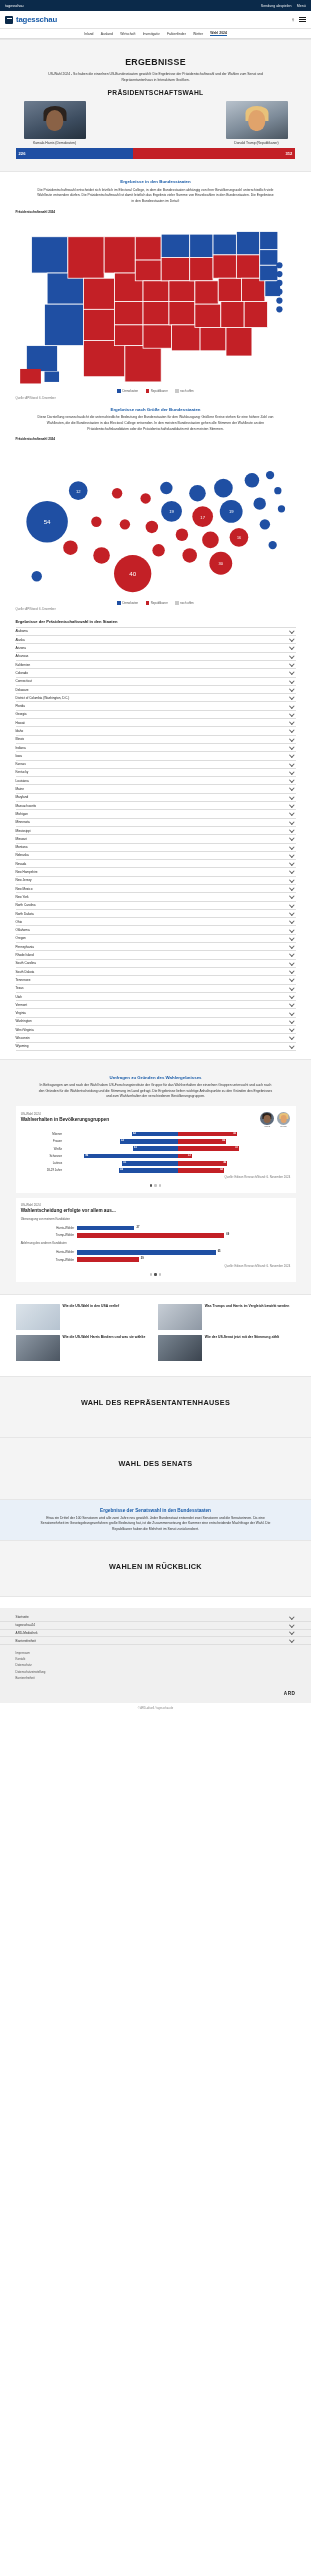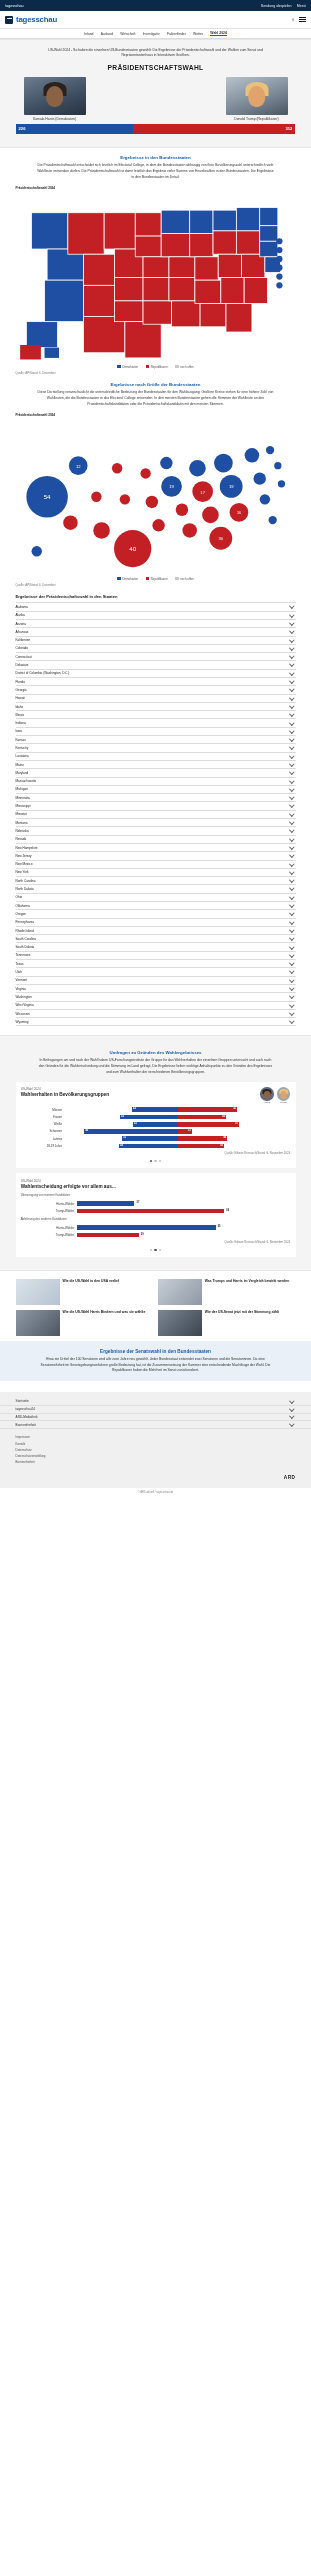--- a/index.html
+++ b/index.html
@@ -204,20 +204,21 @@
     <span class="nav-item">Ausland</span>
     <span class="nav-item">Wirtschaft</span>
     <span class="nav-item">Investigativ</span>
     <span class="nav-item">Faktenfinder</span>
     <span class="nav-item">Wetter</span>
     <span class="nav-item active">Wahl 2024</span>
   </div>
 
 
   <div class="band">
+    <div class="section-title">ERGEBNISSE</div>
     <div class="wrap">
       <div class="para">US-Wahl 2024 - So haben die einzelnen US-Bundesstaaten gewählt: Die Ergebnisse der Präsidentschaftswahl und der Wahlen zum Senat und Repräsentantenhaus in Interaktiven Grafiken.</div>
     </div>
 
     <div class="cand-banner">
       <div class="cand-title">PRÄSIDENTSCHAFTSWAHL</div>
       <div class="cand-row">
         <div class="cand">
           <div class="photo harris">
             <div class="hair"></div>
@@ -757,27 +758,36 @@
       </div>
       <div class="tcard">
         <div class="tthumb d"></div>
         <div class="ttext">
             <b>Wie der US-Senat jetzt mit der Stimmung zählt</b>
           </div>
       </div>
     </div>
   </div>
 
-
+  <div class="band" style="margin-top:10.4px;min-height:62px;">
+    <div class="bigsec">WAHL DES REPRÄSENTANTENHAUSES</div>
+  </div>
+
+  <div class="band" style="border-top:0;min-height:62px;">
+    <div class="bigsec">WAHL DES SENATS</div>
+  </div>
 
   <div class="blue-box">
     <div class="bb-title">Ergebnisse der Senatswahl in den Bundesstaaten</div>
     <div class="para">Etwa ein Drittel der 100 Senatoren wird alle zwei Jahre neu gewählt. Jeder Bundesstaat entsendet zwei Senatoren und die Senatorinnen. Da eine Senatsmehrheit im Gesetzgebungsverfahren große Bedeutung hat, ist die Zusammensetzung der Kammer eine entscheidende Machtfrage der Wahl. Die Republikaner haben die Mehrheit im Senat zurückerobert.</div>
   </div>
 
+  <div class="band" style="min-height:57px;">
+    <div class="bigsec">WAHLEN IM RÜCKBLICK</div>
+  </div>
 
   <div class="footer">
     <div class="fitem">
       <span>Startseite</span>
         <i class="chev"></i>
     </div>
     <div class="fitem">
       <span>tagesschau24</span>
         <i class="chev"></i>
     </div>

